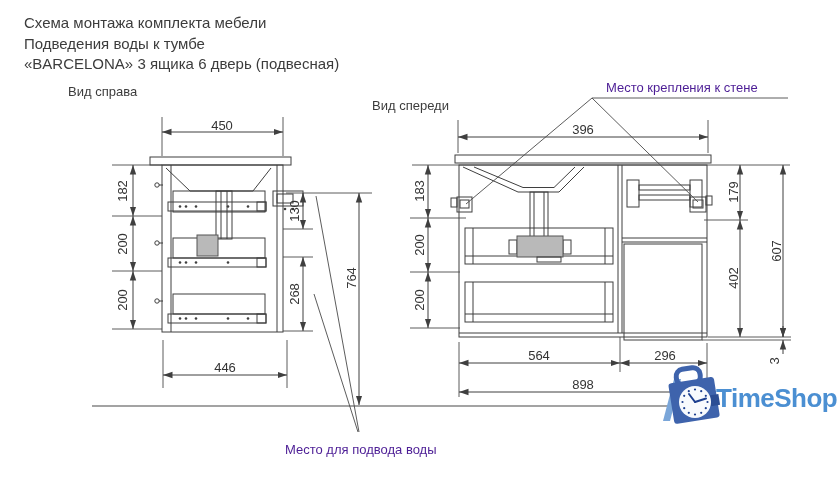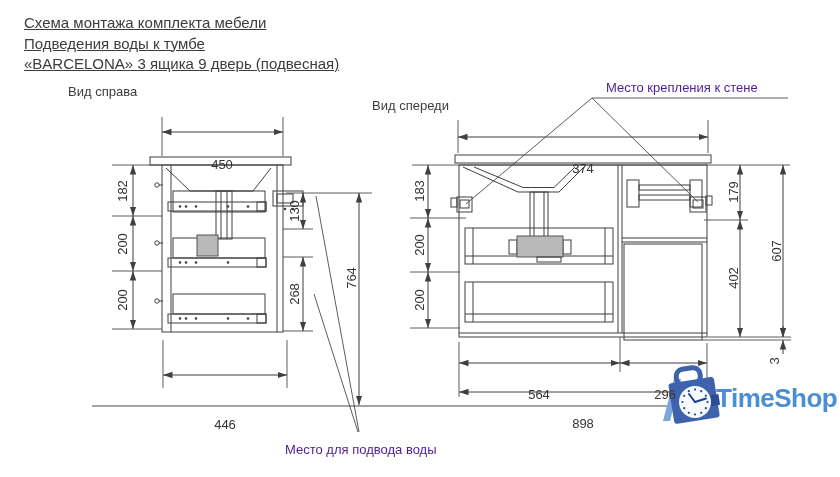--- a/index.html
+++ b/index.html
@@ -1,24 +1,24 @@
 <!DOCTYPE html>
 <html><head>
 <meta charset="utf-8">
 <style>
   html,body{margin:0;padding:0;background:#fff;}
   #stage{position:relative;width:840px;height:477px;background:#ffffff;overflow:hidden;
          font-family:"Liberation Sans", sans-serif;color:#3a3a3a;}
   #linework{position:absolute;left:0;top:0;}
   .txt{position:absolute;white-space:nowrap;}
-  .title-block{font-size:15px;line-height:20.5px;color:#3c3c3c;text-decoration:underline;}
+  .title-block{font-size:15px;line-height:20.5px;color:#3c3c3c;}
   .view-label{font-size:13px;color:#3c3c3c;}
   .ann-label{font-size:13px;color:#4c1d95;}
   .dim{font-size:13px;color:#343434;position:absolute;white-space:nowrap;}
-  .dim-h{transform:translate(-50%,-50%);margin-top:39px;}
+  .dim-h{transform:translate(-50%,-50%);}
   .dim-v{transform:translate(-50%,-50%) rotate(-90deg);}
   .logo-text{position:absolute;font-size:26px;font-weight:bold;letter-spacing:-0.5px;}
 </style>
 </head>
 <body>
 
 <div id="stage">
 
   <svg id="linework" width="840" height="477" viewBox="0 0 840 477">
     <defs>
@@ -251,38 +251,38 @@
           <line x1="695" y1="402" x2="706" y2="398.5"></line>
           <line x1="695" y1="402" x2="689" y2="394"></line>
         </g>
       </g>
     </g>
   </svg>
 
   <div class="txt title-block" style="left:24px;top:13px;">
     <div>Схема монтажа комплекта мебели</div>
     <div>Подведения воды к тумбе</div>
-    <div>«BARCELONA» 3 ящика 9 дверь (подвесная)</div>
+    <div>«BARCELONA» 3 ящика 6 дверь (подвесная)</div>
   </div>
 
   <div class="txt view-label" style="left:68px;top:84px;">Вид справа</div>
   <div class="txt view-label" style="left:372px;top:98px;">Вид спереди</div>
   <div class="txt ann-label" style="left:606px;top:80px;">Место крепления к стене</div>
   <div class="txt ann-label" style="left:285px;top:442px;">Место для подвода воды</div>
 
   <div class="dim dim-h" style="left:222px;top:125px;">450</div>
   <div class="dim dim-v" style="left:122px;top:191px;">182</div>
   <div class="dim dim-v" style="left:122px;top:244px;">200</div>
   <div class="dim dim-v" style="left:122px;top:300px;">200</div>
   <div class="dim dim-v" style="left:294px;top:211px;">130</div>
   <div class="dim dim-v" style="left:294px;top:294px;">268</div>
   <div class="dim dim-v" style="left:351px;top:278px;">764</div>
-  <div class="dim dim-h" style="left:225px;top:385px;">446</div>
-
-  <div class="dim dim-h" style="left:583px;top:129px;">374</div>
+  <div class="dim dim-h" style="left:225px;top:367px;">446</div>
+
+  <div class="dim dim-h" style="left:583px;top:129px;">396</div>
   <div class="dim dim-v" style="left:419px;top:191px;">183</div>
   <div class="dim dim-v" style="left:419px;top:245px;">200</div>
   <div class="dim dim-v" style="left:419px;top:300px;">200</div>
   <div class="dim dim-v" style="left:733px;top:192px;">179</div>
   <div class="dim dim-v" style="left:733px;top:278px;">402</div>
   <div class="dim dim-v" style="left:776px;top:251px;">607</div>
   <div class="dim dim-v" style="left:774px;top:361px;">3</div>
   <div class="dim dim-h" style="left:539px;top:355px;">564</div>
   <div class="dim dim-h" style="left:665px;top:355px;">296</div>
   <div class="dim dim-h" style="left:583px;top:384px;">898</div>

